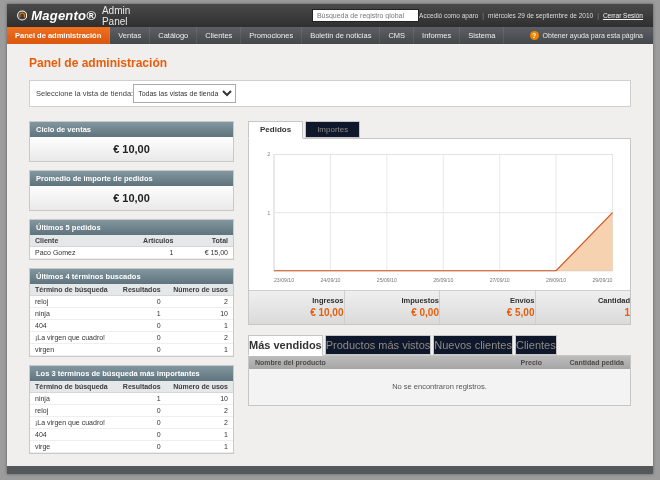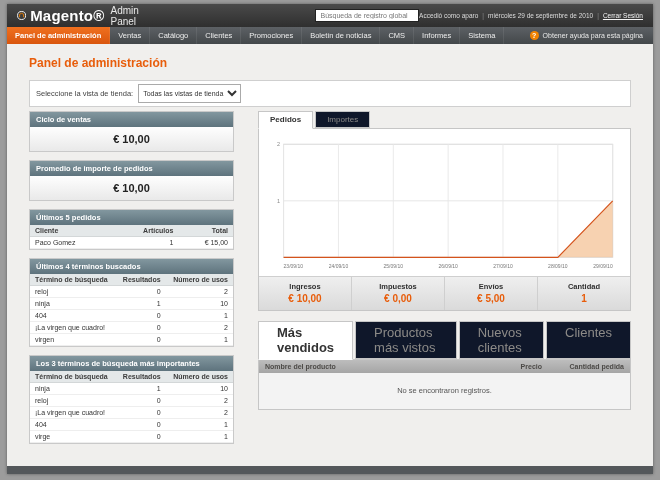--- a/index.html
+++ b/index.html
@@ -4,41 +4,41 @@
 <style>
   * { margin:0; padding:0; box-sizing:border-box; }
   html,body { width:660px; height:480px; overflow:hidden; }
   body { background:#9c9c9c; font-family:"Liberation Sans", sans-serif; }
   .window { position:absolute; left:7px; right:7px; top:4px; bottom:6px; background:#f0efed; box-shadow:0 0 3px rgba(0,0,0,.4); }
 
   
   .topbar { height:23px; background:linear-gradient(#4a4a4a,#2f2f2f); display:flex; align-items:center; padding:0 10px; }
   .logo { display:flex; align-items:center; gap:4px; }
   .logo-icon { width:13px; height:13px; }
-  .logo-text { color:#fff; font-weight:bold; font-size:15px; letter-spacing:.2px; }
+  .logo-text { color:#fff; font-weight:bold; font-size:13px; letter-spacing:.2px;font-style:italic; }
   .logo-sub { color:#e8e8e8; font-size:10px; margin-left:2px; }
   .global-search { margin-left:165px; width:118px; height:13px; font-size:7px; color:#777; border:1px solid #222; background:#fff; padding:0 4px; font-family:"Liberation Sans",sans-serif; }
   .user-block { margin-left:auto; color:#ddd; font-size:6.5px; display:flex; align-items:center; gap:4px; white-space:nowrap; }
   .user-block .sep { color:#888; }
   .logout { color:#f4f4f4; text-decoration:underline; cursor:pointer; }
 
   
   .navbar { height:17px; background:linear-gradient(#5d6165,#43474a); display:flex; align-items:stretch; font-size:7.5px; }
   .nav-item { color:#eee; padding:0 8px; line-height:17px; cursor:pointer; border-right:1px solid rgba(255,255,255,.08); }
   .nav-item.active { background:linear-gradient(#f0701f,#d9560e); color:#fff; font-weight:bold; }
   .nav-help { margin-left:auto; display:flex; align-items:center; gap:4px; color:#e8e8e8; padding-right:10px; font-size:7px; }
   .help-icon { width:9px; height:9px; border-radius:50%; background:#f18200; color:#fff; font-size:7px; font-weight:bold; display:flex; align-items:center; justify-content:center; }
 
   
   .content { padding:8px 22px 0; }
   .page-title { color:#e85d0b; font-size:12px; font-weight:bold; margin:4px 0 10px; }
-  .store-switcher { background:#fff; border:1px solid #cfcfcf; padding:3px 6px; font-size:7.5px; color:#444; display:flex; align-items:center; gap:5px; }
+  .store-switcher { background:#fff; border:1px solid #cfcfcf; padding:3px 6px; font-size:7.5px; color:#444; display:flex; align-items:center; }
   select { font-size:7px; font-family:"Liberation Sans",sans-serif; height:19px; border:1px solid #aaa; background:#fff; color:#333; }
 
-  .columns { display:flex; gap:24px; margin-top:4px; }
+  .columns { display:flex; gap:14px; margin-top:14px; }
   .col-left { width:205px; flex:none; }
   .col-right { flex:1; min-width:0; }
 
   
   .box { margin-bottom:8px; border:1px solid #c9c9c9; background:#fff; }
   .box-head { background:linear-gradient(#82979f,#5e737d); color:#fff; font-size:7.5px; font-weight:bold; padding:3px 6px; }
   .box-value { background:linear-gradient(#fefefe,#e9e9e9); text-align:center; font-size:11px; font-weight:bold; color:#222; padding:6px 0; }
   table { width:100%; border-collapse:collapse; font-size:7px; }
   th { background:#e4e8e9; color:#3c3c3c; font-weight:bold; text-align:left; padding:2px 5px; border-bottom:1px solid #d3d7d8; }
   td { background:#fff; color:#333; padding:2px 5px; border-bottom:1px solid #eee; }
@@ -47,28 +47,28 @@
 
   
   .tab-row { display:flex; gap:2px; position:relative; z-index:2; }
   .tab { font-size:8px; padding:3px 11px; border:1px solid #c6c6c6; background:#0f172a; color:#8d8b88; cursor:pointer; }
   .tab.active { background:#fff; color:#333; font-weight:bold; border-bottom-color:#fff; margin-bottom:-1px; }
   .panel { border:1px solid #c6c6c6; background:#fff; }
   .range-row { background:#f1f0ee; border-bottom:1px solid #e2e1df; padding:4px 8px; text-align:right; font-size:7.5px; color:#444; }
   .chart-wrap { padding:8px 10px 2px; }
   .chart-wrap svg { width:100%; display:block; }
   .stats-row { display:flex; border-top:1px solid #cfcfcf; background:linear-gradient(#efefef,#dadada); }
-  .stat { flex:1; text-align:center; padding:5px 0 6px; border-left:1px solid #cfcfcf; }
+  .stat { flex:1; text-align:right; padding:5px 0 6px; border-left:1px solid #cfcfcf; }
   .stat:first-child { border-left:none; }
   .stat-label { font-size:7.5px; font-weight:bold; color:#2f2f2f; }
   .stat-value { font-size:10px; font-weight:bold; color:#e85d0b; margin-top:2px; }
 
   
   .bottom { margin-top:10px; }
-  .tab.small { font-size:13px; padding:3px 18px; }
+  .tab.small { font-size:11px; padding:3px 0; }
   .grid { border:1px solid #c6c6c6; background:#fff; }
   .grid-head { display:flex; background:linear-gradient(#bdbdbd,#a5a5a5); font-size:7px; font-weight:bold; color:#4c4a47; }
   .grid-head > div { padding:3px 6px; }
   .gc-name { flex:1; }
   .gc-price { width:70px; text-align:right; }
   .gc-qty { width:82px; text-align:right; }
   .grid-empty { background:#f3f3f3; text-align:center; font-size:7.5px; color:#555; padding:13px 0 14px; }
 
   .footer { position:absolute; left:0; right:0; bottom:0; height:8px; background:#54585b; }
 </style>

